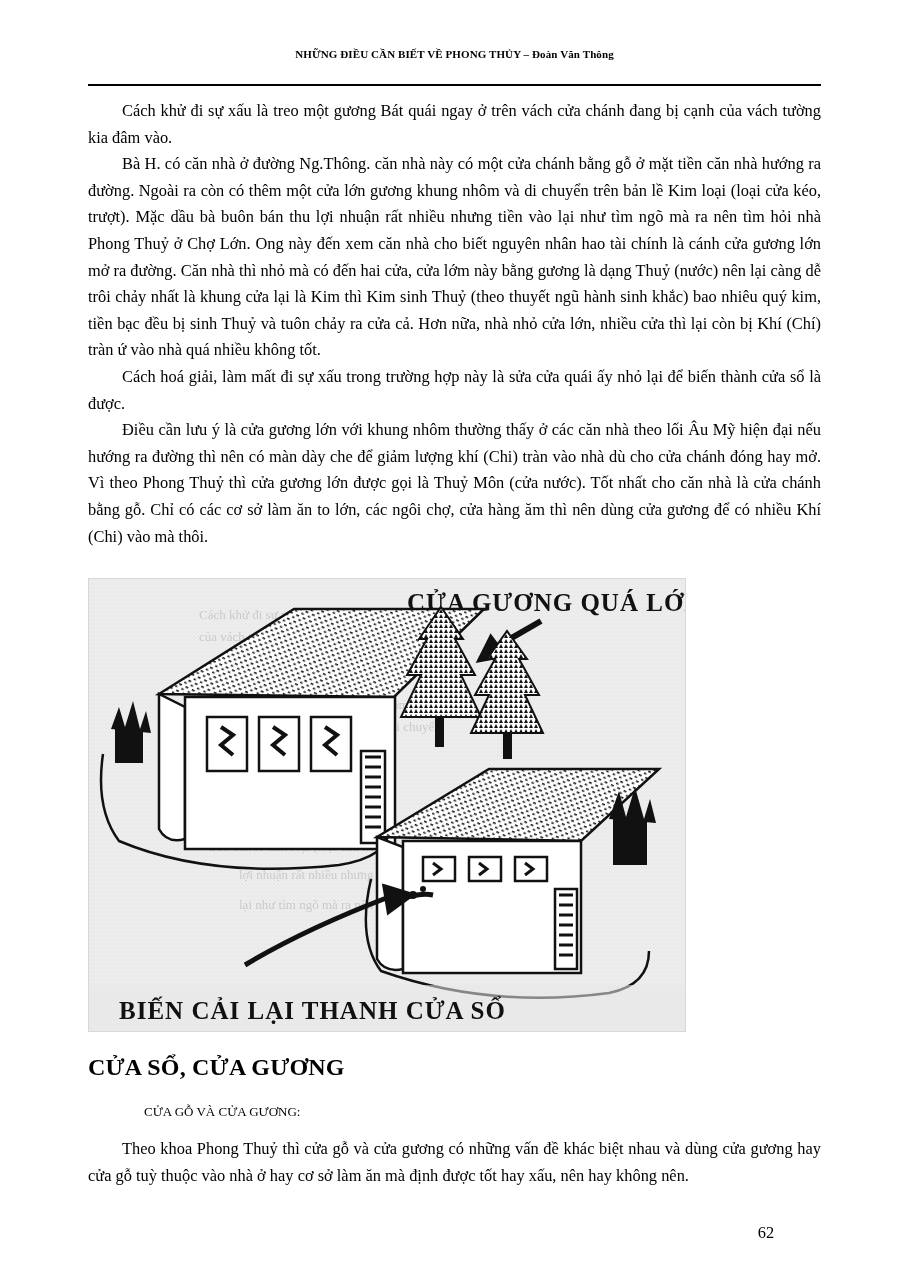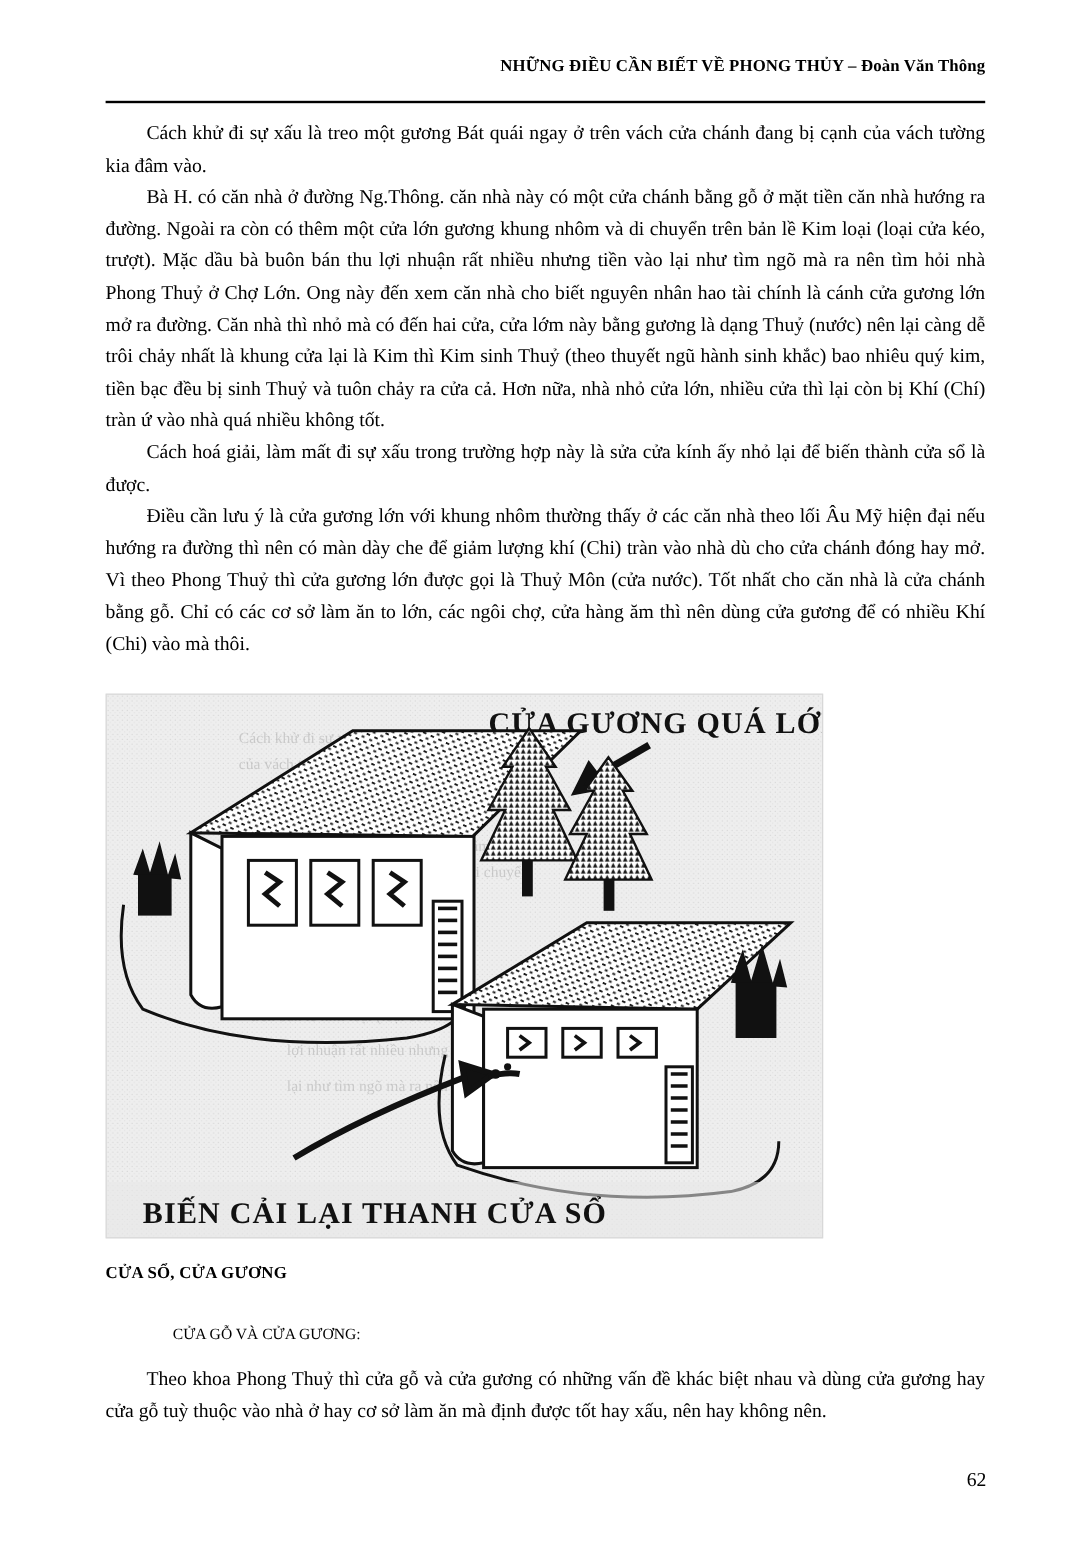--- a/index.html
+++ b/index.html
@@ -21,22 +21,22 @@
     width: 909px;
     height: 1286px;
     box-sizing: border-box;
     padding: 0;
   }
   .header {
     position: absolute;
     left: 88px;
     top: 48px;
     width: 733px;
-    text-align: right;
-    font-size: 14px;
+    text-align: center;
+    font-size: 11px;
     font-weight: bold;
     letter-spacing: 0.1px;
     font-family: "Liberation Serif", serif;
   }
   .header-rule {
     position: absolute;
     left: 88px;
     top: 84px;
     width: 733px;
     height: 2px;
@@ -65,57 +65,57 @@
     height: 452px;
     background: #efefef;
     overflow: hidden;
     border: 1px solid #d8d8d8;
   }
   .figure svg { display:block; }
   .section-title {
     position: absolute;
     left: 88px;
     top: 1054px;
-    font-size: 14px;
+    font-size: 24px;
     font-weight: bold;
     letter-spacing: 0.2px;
   }
   .sub-title {
     position: absolute;
     left: 144px;
     top: 1104px;
     font-size: 13px;
   }
   .tail {
     position: absolute;
     left: 88px;
     top: 1136px;
     width: 733px;
   }
   .page-number {
     position: absolute;
-    left: 782px;
+    left: 746px;
     top: 1223px;
     width: 40px;
-    text-align: right;
+    text-align: center;
     font-size: 16.4px;
   }
 </style>
 </head>
 <body>
 
 <div class="page">
 
   <div class="header">NHỮNG ĐIỀU CẦN BIẾT VỀ PHONG THỦY – Đoàn Văn Thông</div>
   <div class="header-rule"></div>
 
   <div class="content">
     <p class="body-par">Cách khử đi sự xấu là treo một gương Bát quái ngay ở trên vách cửa chánh đang bị cạnh của vách tường kia đâm vào.</p>
     <p class="body-par">Bà H. có căn nhà ở đường Ng.Thông. căn nhà này có một cửa chánh bằng gỗ ở mặt tiền căn nhà hướng ra đường. Ngoài ra còn có thêm một cửa lớn gương khung nhôm và di chuyển trên bản lề Kim loại (loại cửa kéo, trượt). Mặc dầu bà buôn bán thu lợi nhuận rất nhiều nhưng tiền vào lại như tìm ngõ mà ra nên tìm hỏi nhà Phong Thuỷ ở Chợ Lớn. Ong này đến xem căn nhà cho biết nguyên nhân hao tài chính là cánh cửa gương lớn mở ra đường. Căn nhà thì nhỏ mà có đến hai cửa, cửa lớm này bằng gương là dạng Thuỷ (nước) nên lại càng dễ trôi chảy nhất là khung cửa lại là Kim thì Kim sinh Thuỷ (theo thuyết ngũ hành sinh khắc) bao nhiêu quý kim, tiền bạc đều bị sinh Thuỷ và tuôn chảy ra cửa cả. Hơn nữa, nhà nhỏ cửa lớn, nhiều cửa thì lại còn bị Khí (Chí) tràn ứ vào nhà quá nhiều không tốt.</p>
-    <p class="body-par">Cách hoá giải, làm mất đi sự xấu trong trường hợp này là sửa cửa kính ấy nhỏ lại để biến thành cửa sổ là được.</p>
+    <p class="body-par">Cách hoá giải, làm mất đi sự xấu trong trường hợp này là sửa cửa quái ấy nhỏ lại để biến thành cửa sổ là được.</p>
     <p class="body-par">Điều cần lưu ý là cửa gương lớn với khung nhôm thường thấy ở các căn nhà theo lối Âu Mỹ hiện đại nếu hướng ra đường thì nên có màn dày che để giảm lượng khí (Chi) tràn vào nhà dù cho cửa chánh đóng hay mở. Vì theo Phong Thuỷ thì cửa gương lớn được gọi là Thuỷ Môn (cửa nước). Tốt nhất cho căn nhà là cửa chánh bằng gỗ. Chỉ có các cơ sở làm ăn to lớn, các ngôi chợ, cửa hàng ăm thì nên dùng cửa gương để có nhiều Khí (Chi) vào mà thôi.</p>
   </div>
 
   <div class="figure">
     <svg width="596" height="452" viewBox="0 0 596 452" xmlns="http://www.w3.org/2000/svg">
       <defs>
         <pattern id="noise" width="4" height="4" patternUnits="userSpaceOnUse">
           <rect width="4" height="4" fill="#eeeeee"></rect>
           <circle cx="1" cy="1" r="0.5" fill="#cfcfcf"></circle>
           <circle cx="3" cy="3" r="0.4" fill="#d6d6d6"></circle>

